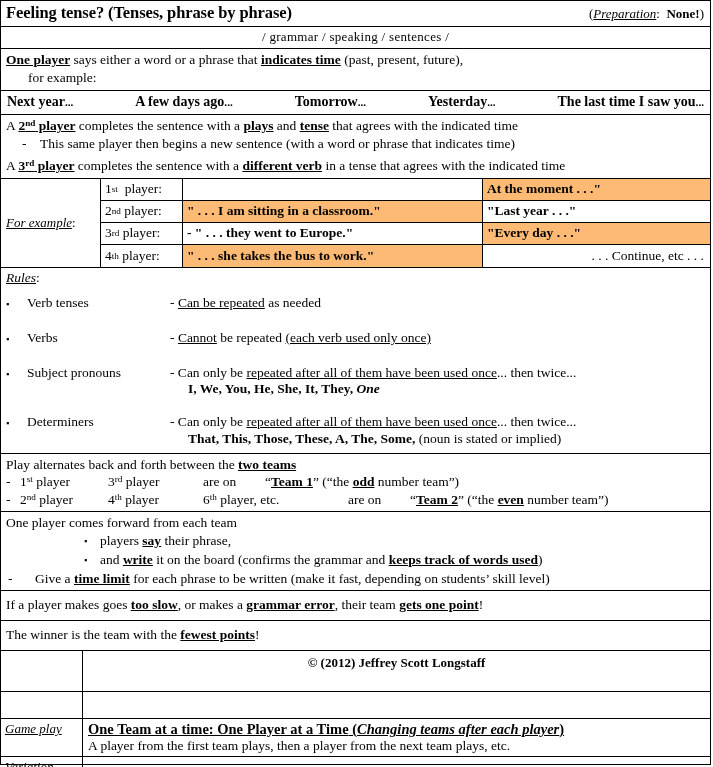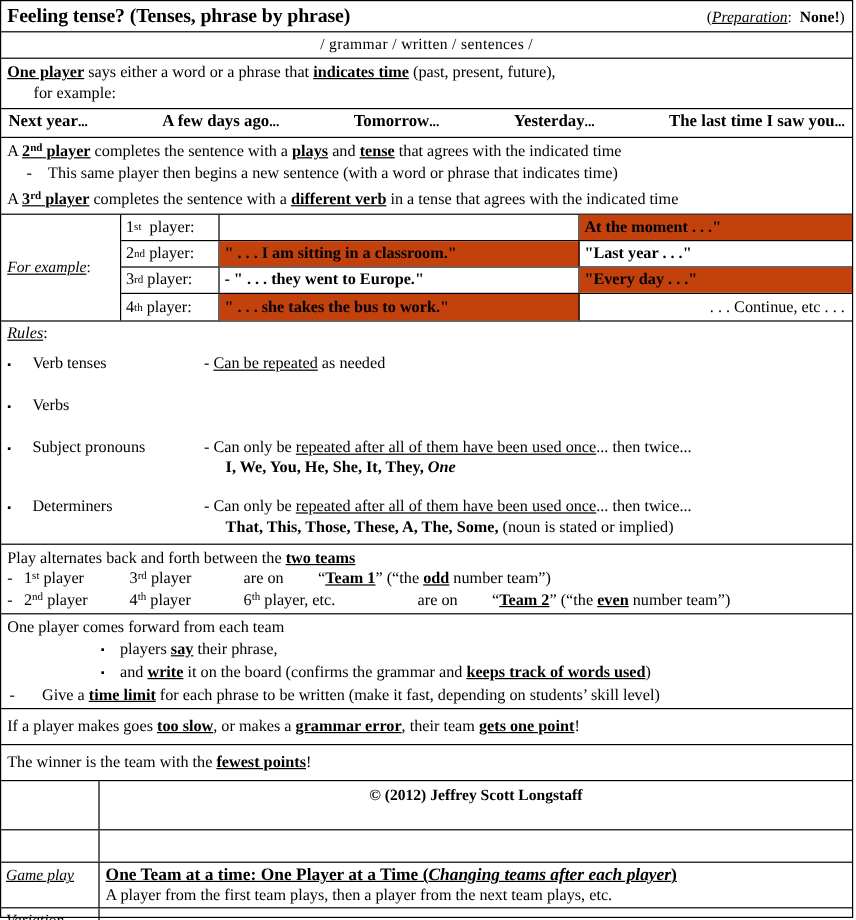--- a/index.html
+++ b/index.html
@@ -134,21 +134,21 @@
   }
   .fx-right {
     flex: 1 1 auto;
     box-sizing: border-box;
     padding: 0 6px 0 4px;
     display: flex;
     align-items: center;
     font-weight: bold;
     font-size: 13.5px;
   }
-  .shade { background: #c2410c; }
+  .shade { background: #fdba74; }
   .fx-right.rightalign { justify-content: flex-end; font-weight: normal; }
 
   
   .rules { padding: 2px 5px 4px 5px; }
   .rules-title { margin-bottom: 8px; }
   .rule-item { display: flex; margin-bottom: 2px; line-height: 1.3; }
   .rule-bullet {
     width: 9px; flex: 0 0 9px;
     font-size: 9px; line-height: 20px;
   }
@@ -198,21 +198,21 @@
 <div class="page">
 
   <div class="row">
     <div class="cell full hdr">
       <div class="hdr-title">Feeling tense? (Tenses, phrase by phrase)</div>
       <div class="hdr-prep"><span>(</span><span class="iu">Preparation</span><span>:</span>&nbsp;&nbsp;<span class="bold">None!</span><span>)</span></div>
     </div>
   </div>
 
   <div class="row">
-    <div class="cell full tags">/  grammar  /  written  /  sentences  /</div>
+    <div class="cell full tags">/  grammar  /  speaking  /  sentences  /</div>
   </div>
 
   <div class="row">
     <div class="cell full intro">
       <div><span class="bu">One player</span><span> says either a word or a phrase that </span><span class="bu">indicates time</span><span> (past, present, future),</span></div>
       <div class="indent1">for example:</div>
     </div>
   </div>
 
   <div class="row">
@@ -277,20 +277,21 @@
       <div class="rule-item">
         <div class="rule-bullet">▪</div>
         <div class="rule-name">Verb tenses</div>
         <div class="rule-body"><span>- </span><span class="u">Can be repeated</span><span> as needed</span></div>
       </div>
       <div class="rule-gap"></div>
 
       <div class="rule-item">
         <div class="rule-bullet">▪</div>
         <div class="rule-name">Verbs</div>
+        <div class="rule-body"><span>- </span><span class="u">Cannot</span><span> be repeated </span><span class="u">(each verb used only once)</span></div>
       </div>
       <div class="rule-gap"></div>
 
       <div class="rule-item">
         <div class="rule-bullet">▪</div>
         <div class="rule-name">Subject pronouns</div>
         <div class="rule-body">
           <div><span>- Can only be </span><span class="u">repeated after all of them have been used once</span><span>... then twice...</span></div>
           <div class="rule-sub"><span>I, We, You, He, She, It, They, </span><span class="i">One</span></div>
         </div>

